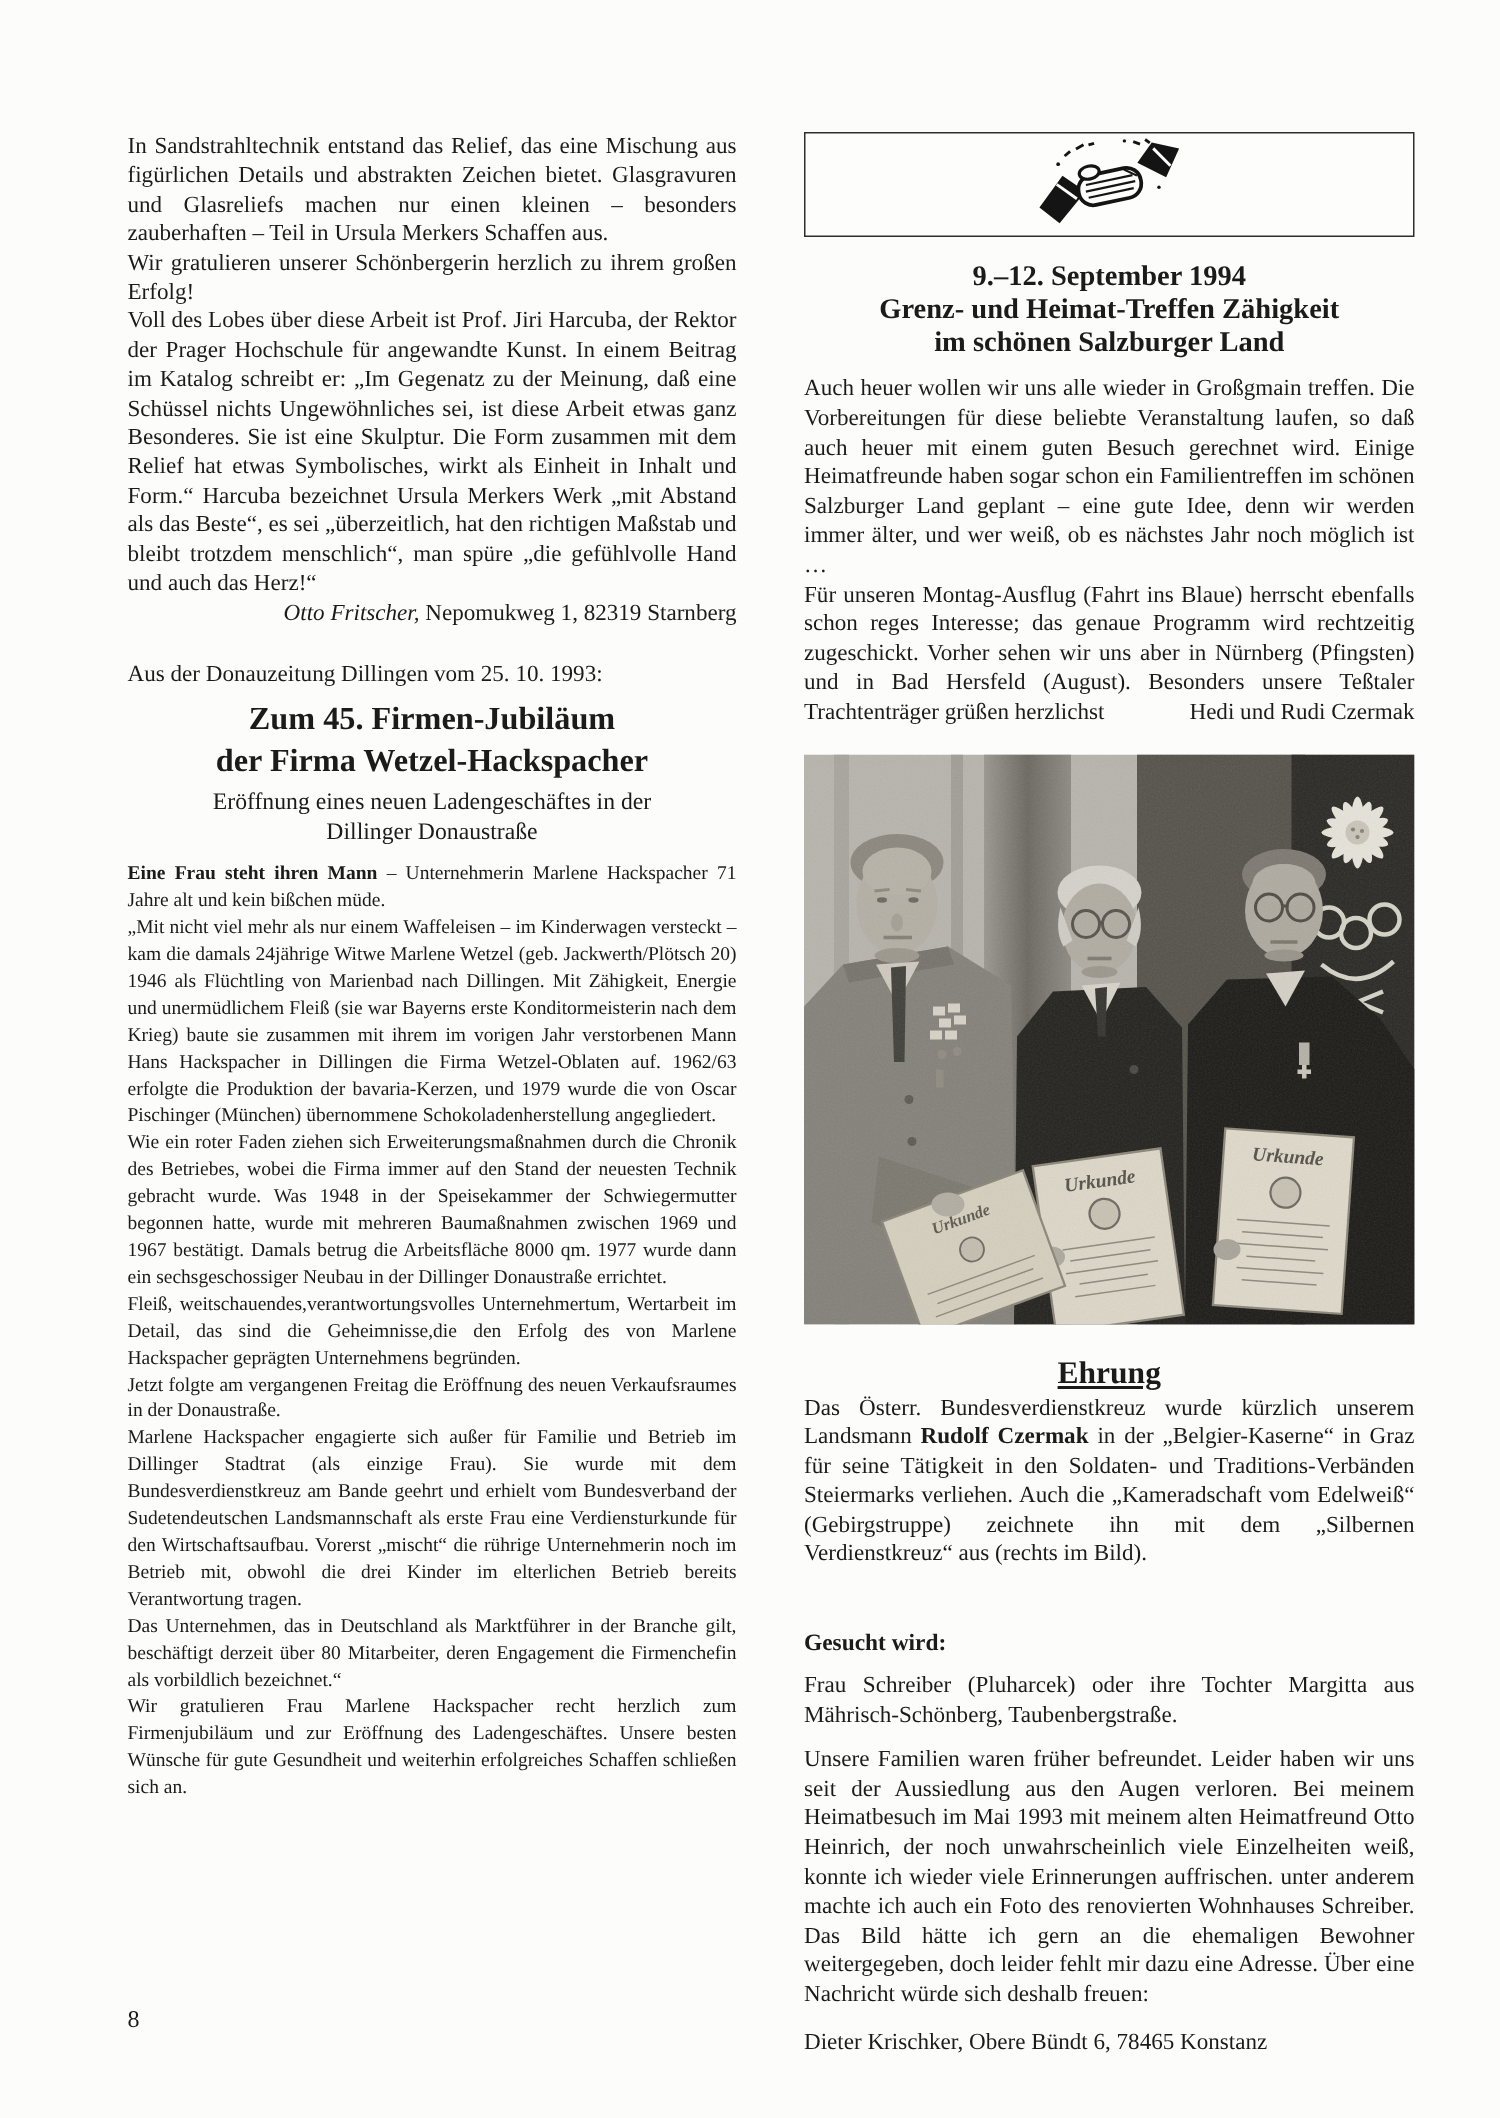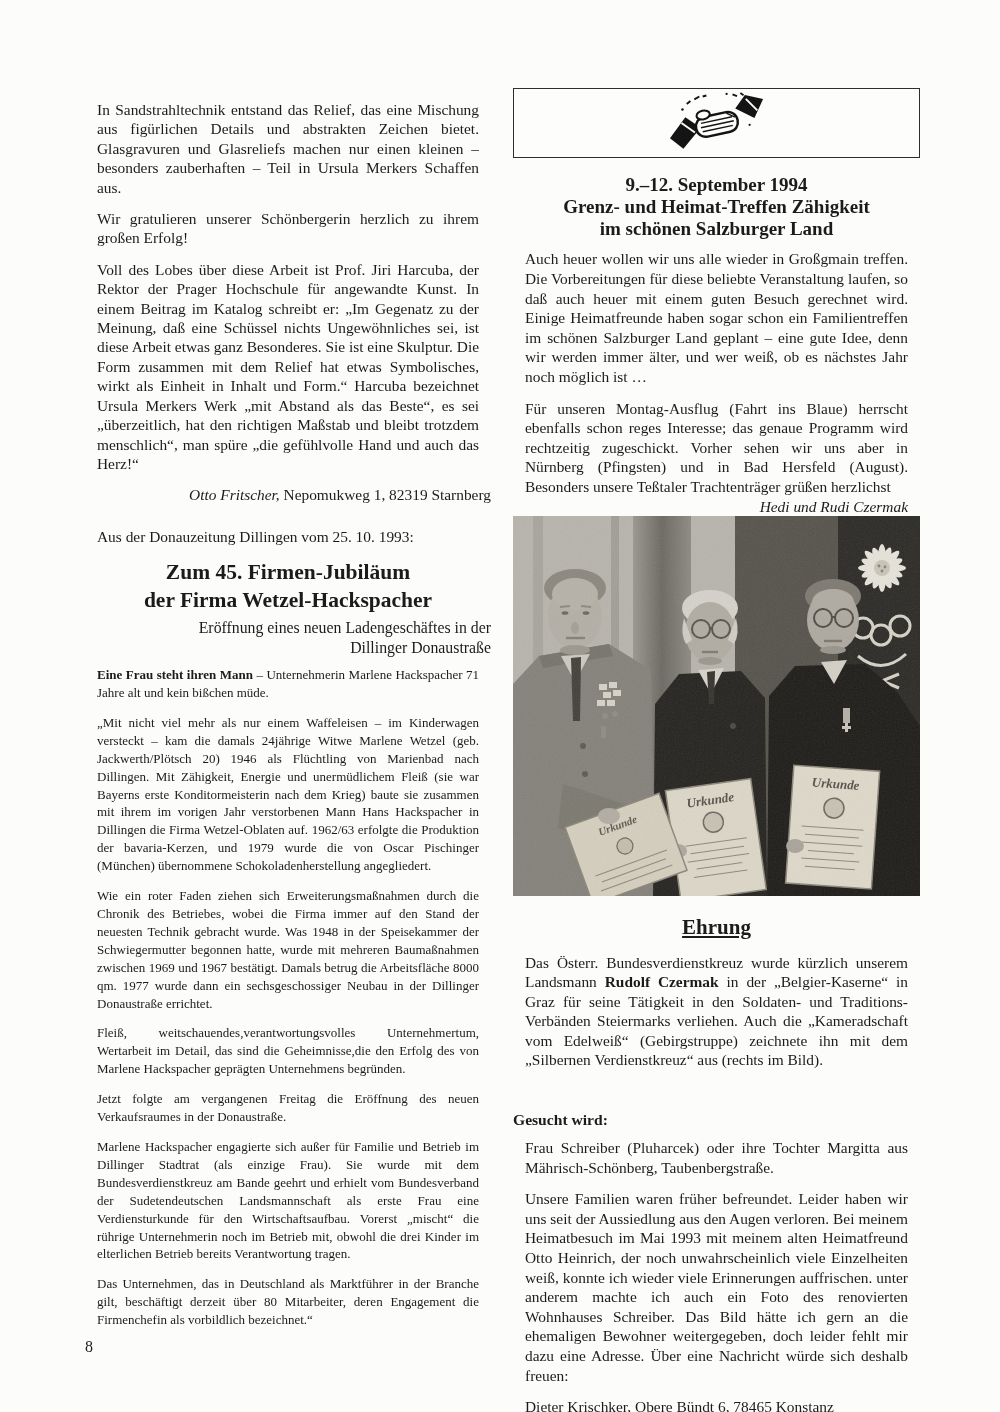--- a/index.html
+++ b/index.html
@@ -3,39 +3,39 @@
 <meta charset="utf-8">
 <style>
   html,body { margin:0; padding:0; background:#dadada; }
   .page {
     position:relative; width:1000px; height:1412px; margin:0 auto;
     background:#fcfcfa; color:#1b1b1b; overflow:hidden;
     font-family:"Liberation Serif", serif;
     -webkit-font-smoothing:antialiased;
   }
   .col-left  { position:absolute; left:85px;  top:88px; width:406px; }
-  .col-right { position:absolute; left:513px; top:88px; width:407px; }
-  p { margin:12px; text-align:justify; }
+  .col-right { position:absolute; left:536px; top:88px; width:407px; }
+  p { margin:0; text-align:justify; }
   .body-a { font-size:15.4px; line-height:19.4px; }
   .body-b { font-size:13px; line-height:17.9px; }
   .body-r { font-size:15.4px; line-height:19.6px; }
   .head-sm  { font-weight:bold; font-size:15.6px; line-height:20px; text-align:left; margin-top:4px; }
   .title-lg { font-weight:bold; font-size:21.5px; line-height:28px; text-align:center; margin-top:6px; }
   .head-md  { font-weight:bold; font-size:19px;  line-height:21.8px; text-align:center; margin-top:16px; }
   .head-ehrung { font-weight:bold; font-size:21px; line-height:28px; text-align:center; margin-top:18px;text-decoration:underline; }
-  .subtitle { font-size:15.8px; line-height:20px; text-align:right; margin-top:4px; }
+  .subtitle { font-size:15.8px; line-height:20px; text-align:center; margin-top:4px; }
   .source-line { margin-top:22px; text-align:left; }
   .sig-line { text-align:right; }
   .italic { font-style:italic; }
   .bold { font-weight:bold; }
   .mt8  { margin-top:8px; }
   .mt10 { margin-top:10px; }
   .mt12 { margin-top:12px; }
   .gesucht-head { font-weight:bold; font-size:15.6px; line-height:20px; margin-top:40px; text-align:left; }
-  .sig-float { float:right; font-style:italic; }
+  .sig-float { float:right; }
   .frame {
     height:68px; border:1.5px solid #2e2e2e; background:#fdfdfb;
     display:flex; align-items:center; justify-content:center;
   }
   .photo { margin-top:18px; width:407px; height:380px; line-height:0; }
   .page-number { position:absolute; left:85px; top:1338px; font-size:16px; }
   .story-start { margin-top:8px; }
 </style>
 </head>
 <body>
@@ -65,20 +65,21 @@
 
     <p class="body-b story-start">
       <span class="bold">Eine Frau steht ihren Mann</span><span> – Unternehmerin Marlene Hackspacher 71 Jahre alt und kein bißchen müde.</span>
     </p>
     <p class="body-b">„Mit nicht viel mehr als nur einem Waffeleisen – im Kinderwagen versteckt – kam die damals 24jährige Witwe Marlene Wetzel (geb. Jackwerth/Plötsch 20) 1946 als Flüchtling von Marienbad nach Dillingen. Mit Zähigkeit, Energie und unermüdlichem Fleiß (sie war Bayerns erste Konditormeisterin nach dem Krieg) baute sie zusammen mit ihrem im vorigen Jahr verstorbenen Mann Hans Hackspacher in Dillingen die Firma Wetzel-Oblaten auf. 1962/63 erfolgte die Produktion der bavaria-Kerzen, und 1979 wurde die von Oscar Pischinger (München) übernommene Schokoladenherstellung angegliedert.</p>
     <p class="body-b">Wie ein roter Faden ziehen sich Erweiterungsmaßnahmen durch die Chronik des Betriebes, wobei die Firma immer auf den Stand der neuesten Technik gebracht wurde. Was 1948 in der Speisekammer der Schwiegermutter begonnen hatte, wurde mit mehreren Baumaßnahmen zwischen 1969 und 1967 bestätigt. Damals betrug die Arbeitsfläche 8000 qm. 1977 wurde dann ein sechsgeschossiger Neubau in der Dillinger Donaustraße errichtet.</p>
     <p class="body-b">Fleiß, weitschauendes,verantwortungsvolles Unternehmertum, Wertarbeit im Detail, das sind die Geheimnisse,die den Erfolg des von Marlene Hackspacher geprägten Unternehmens begründen.</p>
     <p class="body-b">Jetzt folgte am vergangenen Freitag die Eröffnung des neuen Verkaufsraumes in der Donaustraße.</p>
     <p class="body-b">Marlene Hackspacher engagierte sich außer für Familie und Betrieb im Dillinger Stadtrat (als einzige Frau). Sie wurde mit dem Bundesverdienstkreuz am Bande geehrt und erhielt vom Bundesverband der Sudetendeutschen Landsmannschaft als erste Frau eine Verdiensturkunde für den Wirtschaftsaufbau. Vorerst „mischt“ die rührige Unternehmerin noch im Betrieb mit, obwohl die drei Kinder im elterlichen Betrieb bereits Verantwortung tragen.</p>
     <p class="body-b">Das Unternehmen, das in Deutschland als Marktführer in der Branche gilt, beschäftigt derzeit über 80 Mitarbeiter, deren Engagement die Firmenchefin als vorbildlich bezeichnet.“</p>
+    <p class="body-b">Wir gratulieren Frau Marlene Hackspacher recht herzlich zum Firmenjubiläum und zur Eröffnung des Ladengeschäftes. Unsere besten Wünsche für gute Gesundheit und weiterhin erfolgreiches Schaffen schließen sich an.</p>
   </div>
 
   <div class="col-right">
 
     <div class="frame">
       <span>
         <svg width="96" height="58" viewBox="0 0 100 60" aria-hidden="true">
 
           <g fill="#141414">
             <rect x="18" y="10" width="5" height="2" transform="rotate(-40 20 11)"></rect>

